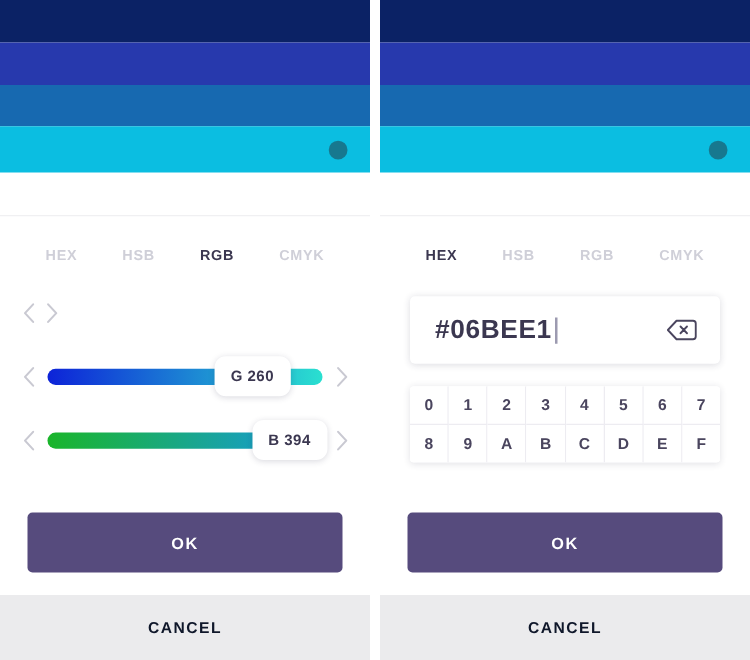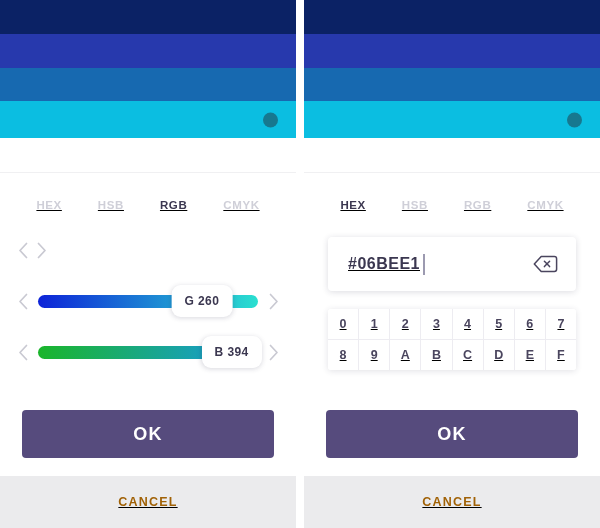--- a/index.html
+++ b/index.html
@@ -12,21 +12,20 @@
     height: 528px;
     background: #ffffff;
     font-family: "Liberation Sans", sans-serif;
     overflow: hidden;
   }
   .screens {
     display: flex;
     width: 600px;
     height: 512px;
     background: #ffffff;
-    text-decoration: underline;
   }
   .panel {
     width: 296px;
     height: 528px;
     background: #ffffff;
     display: flex;
     flex-direction: column;
     position: relative;
   }
   .gutter {
@@ -173,21 +172,21 @@
     background: #ffffff;
     border-radius: 4px;
     box-shadow: 0 1px 6px rgba(40,40,70,0.16);
     height: 54px;
     display: flex;
     align-items: center;
     padding: 0 18px 0 20px;
     justify-content: space-between;
   }
   .hex-value {
-    font-size: 16px;
+    font-size: 21px;
     font-weight: 700;
     color: #3b3750;
     letter-spacing: 0.5px;
     display: flex;
     align-items: center;
   }
   .caret {
     display: inline-block;
     width: 1.5px;
     height: 21px;
@@ -232,42 +231,42 @@
   .ok-wrap {
     margin-top: auto;
     padding: 0 22px 18px 22px;
   }
   .ok-btn {
     width: 100%;
     height: 48px;
     border: none;
     border-radius: 4px;
     color: #ffffff;
-    font-size: 18px;
+    font-size: 13px;
     font-weight: 700;
     letter-spacing: 1.2px;
     cursor: pointer;
     font-family: "Liberation Sans", sans-serif;
   }
 
   
   .cancel-bar {
     height: 52px;
     flex: 0 0 52px;
     background: #ebebed;
     display: flex;
     align-items: center;
     justify-content: center;
     cursor: pointer;
   }
   .cancel-text {
     font-size: 12.5px;
     font-weight: 700;
     letter-spacing: 1.2px;
-    color: #a16207;
+    color: #0f172a;
   }
 </style>
 </head>
 <body>
 
 <div class="screens">
 
   <div class="panel">
 
     <div class="swatches">

